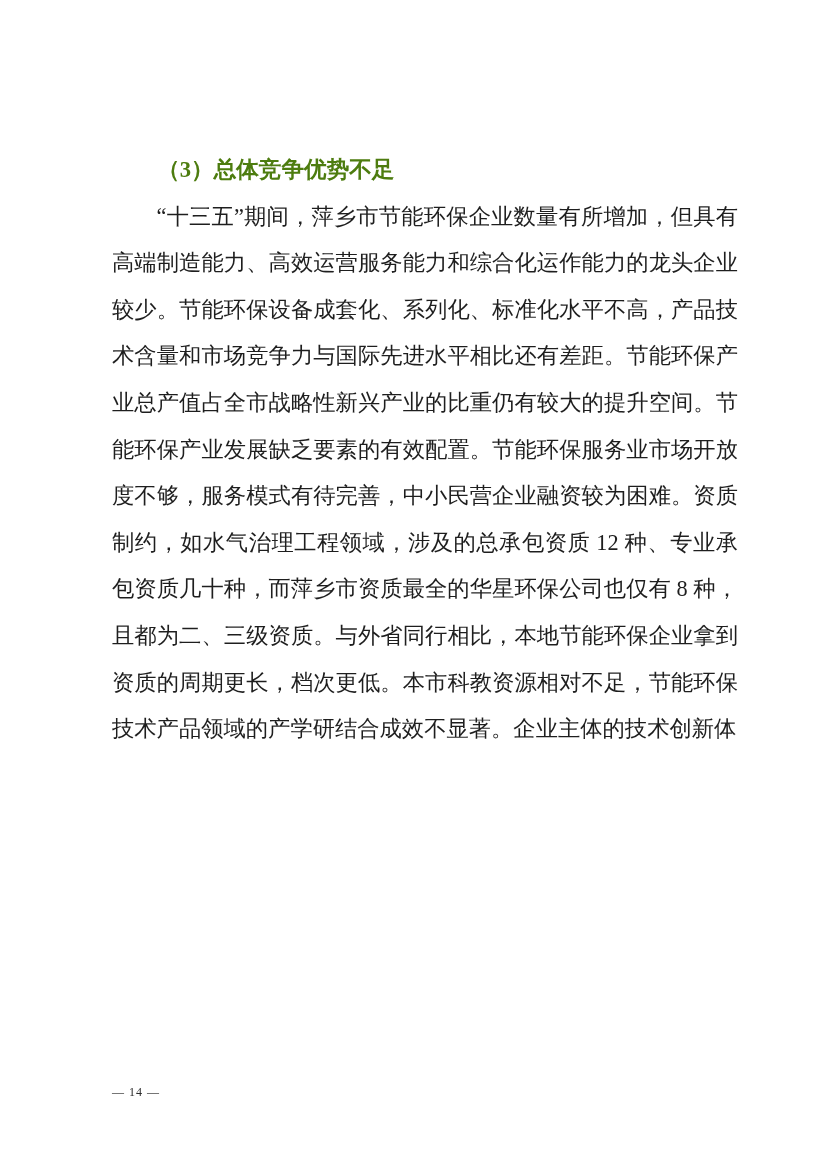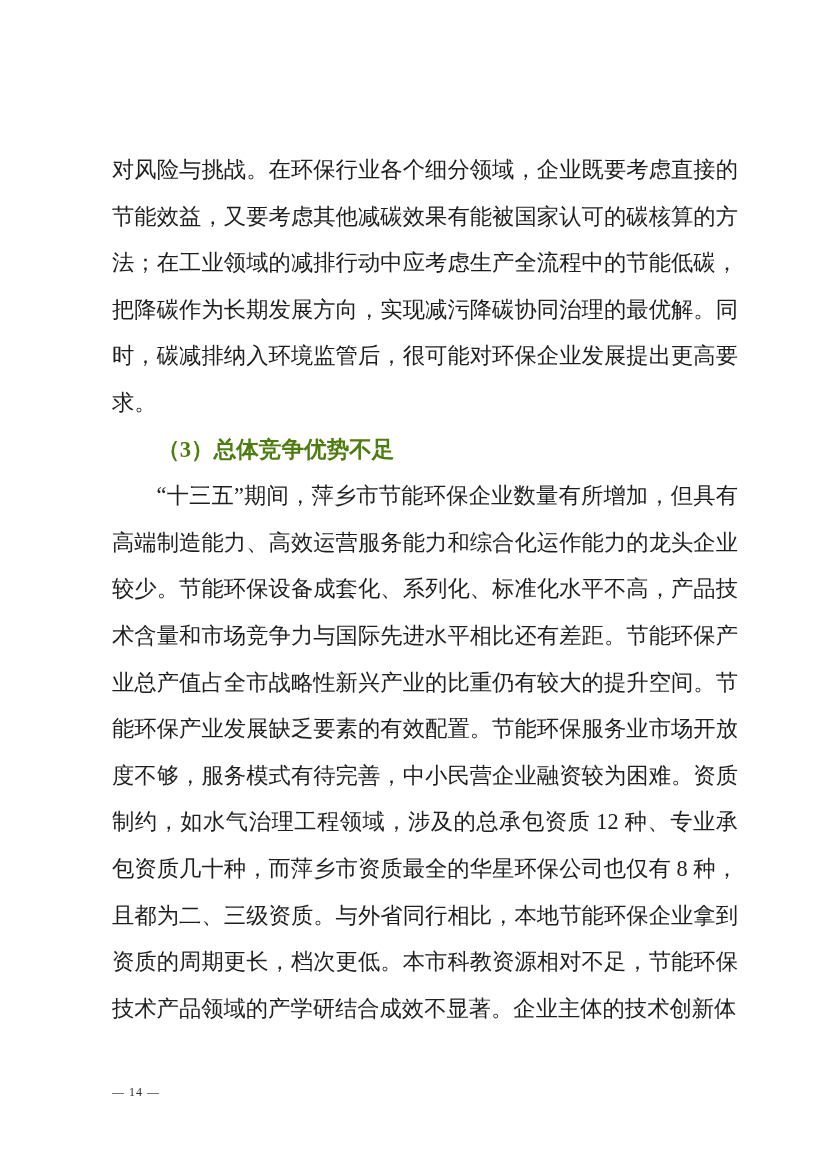--- a/index.html
+++ b/index.html
@@ -52,19 +52,18 @@
     line-height: 24px;
     letter-spacing: 1px;
     text-align: left;
   }
 </style>
 </head>
 <body>
 
 <div class="page">
   <div class="text-block">
-    <p class="para">对风险与挑战。在环保行业各个细分领域，企业既要考虑直接的节能效益，又要考虑其他减碳效果有能被国家认可的碳核算的方法；在工业领域的减排行动中应考虑生产全流程中的节能低碳，把降碳作为长期发展方向，实现减污降碳协同治理的最优解。同时，碳减排纳入环境监管后，很可能对环保企业发展提出更高要求。</p>
     <h3 class="section-heading">（3）总体竞争优势不足</h3>
     <p class="para indent">“十三五”期间，萍乡市节能环保企业数量有所增加，但具有高端制造能力、高效运营服务能力和综合化运作能力的龙头企业较少。节能环保设备成套化、系列化、标准化水平不高，产品技术含量和市场竞争力与国际先进水平相比还有差距。节能环保产业总产值占全市战略性新兴产业的比重仍有较大的提升空间。节能环保产业发展缺乏要素的有效配置。节能环保服务业市场开放度不够，服务模式有待完善，中小民营企业融资较为困难。资质制约，如水气治理工程领域，涉及的总承包资质 12 种、专业承包资质几十种，而萍乡市资质最全的华星环保公司也仅有 8 种，且都为二、三级资质。与外省同行相比，本地节能环保企业拿到资质的周期更长，档次更低。本市科教资源相对不足，节能环保技术产品领域的产学研结合成效不显著。企业主体的技术创新体</p>
   </div>
 
   <div class="page-footer">— 14 —</div>
 </div>
 
 </body></html>

